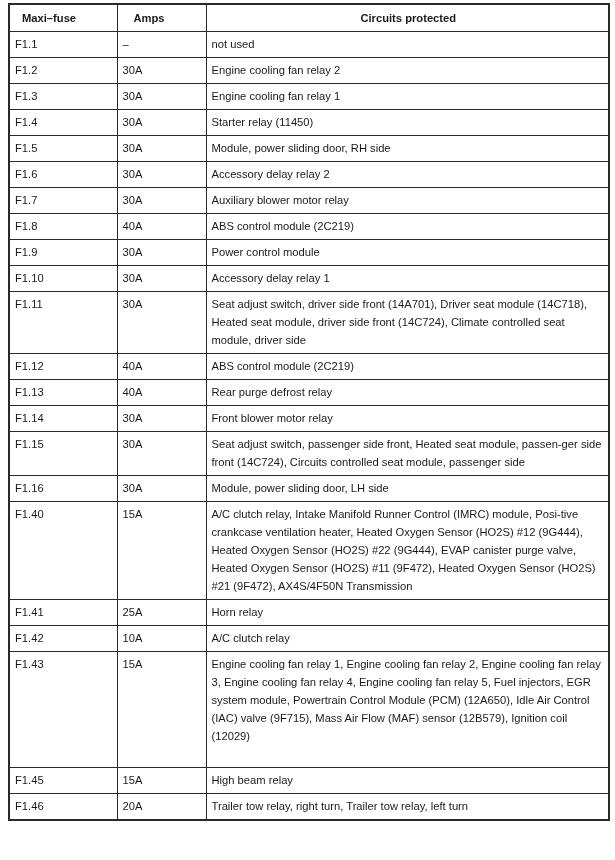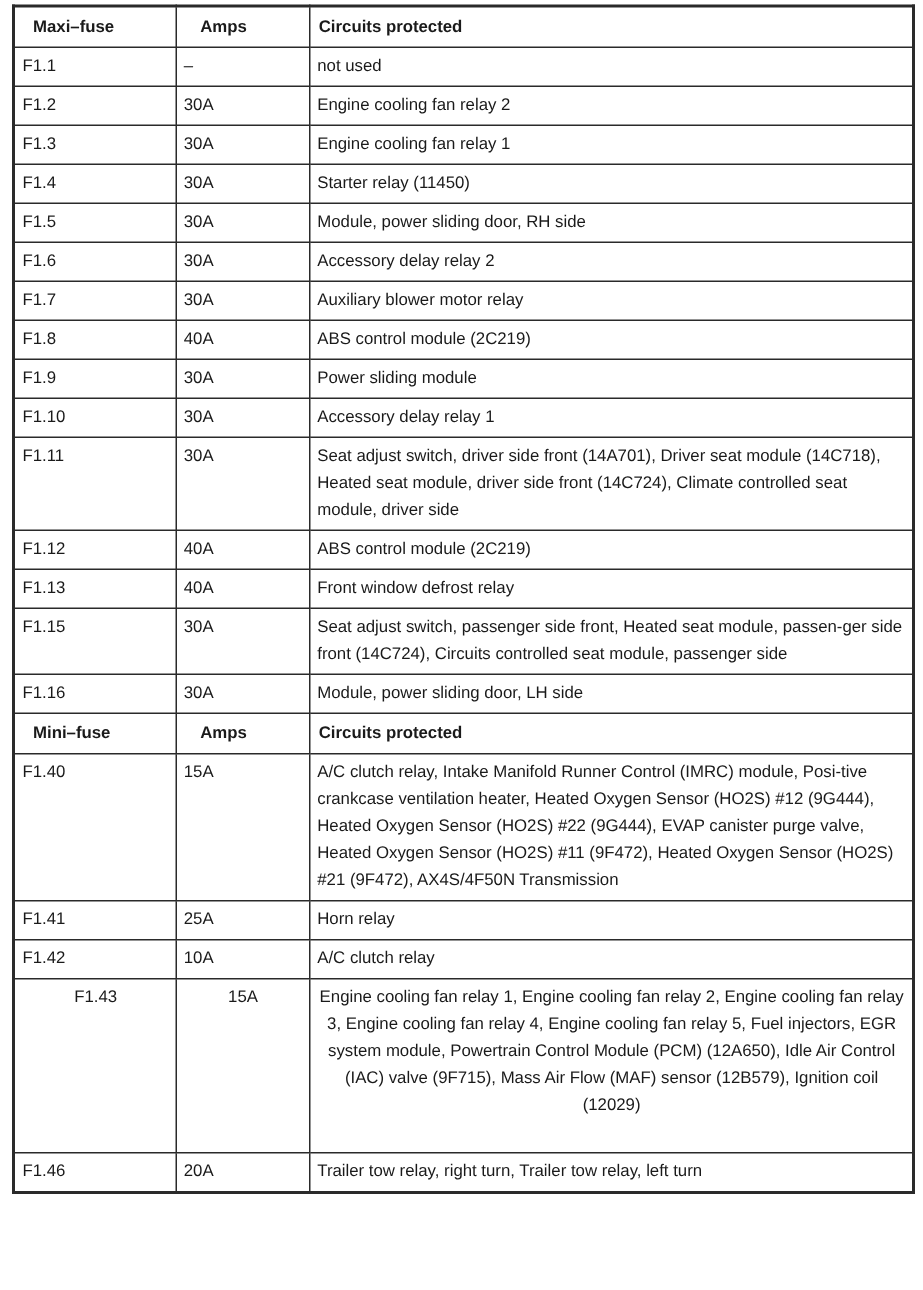--- a/index.html
+++ b/index.html
@@ -20,26 +20,26 @@
   }
   col.c1 { width: 108px; }
   col.c2 { width: 89px; }
   col.c3 { width: 403px; }
   td.fuse { padding-left: 21px; }
   td.amps { padding-left: 9px; }
   td.desc { padding-left: 2px; }
   tr.hdr th { font-weight: bold; height: 19px; padding-top: 4px; }
   tr.hdr th.h1 { padding-left: 12px; }
   tr.hdr th.h2 { padding-left: 16px; margin-top: 36px; }
-  tr.hdr th.h3 { padding-left: 6px; }
+  tr.hdr th.h3 { padding-left: 6px; text-align: center; }
   tr.r1 td { height: 19px; }
   tr.r3 td { height: 55px; }
   tr.r2 td { height: 37px; }
   tr.r5 td { height: 91px; }
-  tr.r6 td { height: 109px; text-align: center; }
+  tr.r6 td { height: 109px; }
 </style>
 </head>
 <body>
 
 <table class="fuse-table">
   <colgroup>
       <col class="c1">
       <col class="c2">
       <col class="c3">
     </colgroup>
@@ -85,58 +85,58 @@
       <td class="desc">Auxiliary blower motor relay</td>
     </tr>
     <tr class="r1">
       <td class="fuse">F1.8</td>
       <td class="amps">40A</td>
       <td class="desc">ABS control module (2C219)</td>
     </tr>
     <tr class="r1">
       <td class="fuse">F1.9</td>
       <td class="amps">30A</td>
-      <td class="desc">Power sliding module</td>
+      <td class="desc">Power control module</td>
     </tr>
     <tr class="r1">
       <td class="fuse">F1.10</td>
       <td class="amps">30A</td>
       <td class="desc">Accessory delay relay 1</td>
     </tr>
     <tr class="r3">
       <td class="fuse">F1.11</td>
       <td class="amps">30A</td>
       <td class="desc">Seat adjust switch, driver side front (14A701), Driver seat module (14C718), Heated seat module, driver side front (14C724), Climate controlled seat module, driver side</td>
     </tr>
     <tr class="r1">
       <td class="fuse">F1.12</td>
       <td class="amps">40A</td>
       <td class="desc">ABS control module (2C219)</td>
     </tr>
     <tr class="r1">
       <td class="fuse">F1.13</td>
       <td class="amps">40A</td>
-      <td class="desc">Front window defrost relay</td>
+      <td class="desc">Rear purge defrost relay</td>
+    </tr>
+    <tr class="r1">
+      <td class="fuse">F1.14</td>
+      <td class="amps">30A</td>
+      <td class="desc">Front blower motor relay</td>
     </tr>
     <tr class="r2">
       <td class="fuse">F1.15</td>
       <td class="amps">30A</td>
       <td class="desc">Seat adjust switch, passenger side front, Heated seat module, passen-ger side front (14C724), Circuits controlled seat module, passenger side</td>
     </tr>
     <tr class="r1">
       <td class="fuse">F1.16</td>
       <td class="amps">30A</td>
       <td class="desc">Module, power sliding door, LH side</td>
     </tr>
 
-    <tr class="hdr">
-      <th class="h1">Mini–fuse</th>
-      <th class="h2">Amps</th>
-      <th class="h3">Circuits protected</th>
-    </tr>
     <tr class="r5">
       <td class="fuse">F1.40</td>
       <td class="amps">15A</td>
       <td class="desc">A/C clutch relay, Intake Manifold Runner Control (IMRC) module, Posi-tive crankcase ventilation heater, Heated Oxygen Sensor (HO2S) #12 (9G444), Heated Oxygen Sensor (HO2S) #22 (9G444), EVAP canister purge valve, Heated Oxygen Sensor (HO2S) #11 (9F472), Heated Oxygen Sensor (HO2S) #21 (9F472), AX4S/4F50N Transmission</td>
     </tr>
     <tr class="r1">
       <td class="fuse">F1.41</td>
       <td class="amps">25A</td>
       <td class="desc">Horn relay</td>
     </tr>
@@ -144,18 +144,23 @@
       <td class="fuse">F1.42</td>
       <td class="amps">10A</td>
       <td class="desc">A/C clutch relay</td>
     </tr>
     <tr class="r6">
       <td class="fuse">F1.43</td>
       <td class="amps">15A</td>
       <td class="desc">Engine cooling fan relay 1, Engine cooling fan relay 2, Engine cooling fan relay 3, Engine cooling fan relay 4, Engine cooling fan relay 5, Fuel injectors, EGR system module, Powertrain Control Module (PCM) (12A650), Idle Air Control (IAC) valve (9F715), Mass Air Flow (MAF) sensor (12B579), Ignition coil (12029)</td>
     </tr>
     <tr class="r1">
+      <td class="fuse">F1.45</td>
+      <td class="amps">15A</td>
+      <td class="desc">High beam relay</td>
+    </tr>
+    <tr class="r1">
       <td class="fuse">F1.46</td>
       <td class="amps">20A</td>
       <td class="desc">Trailer tow relay, right turn, Trailer tow relay, left turn</td>
     </tr>
   </tbody>
 </table>
 
 </body></html>

